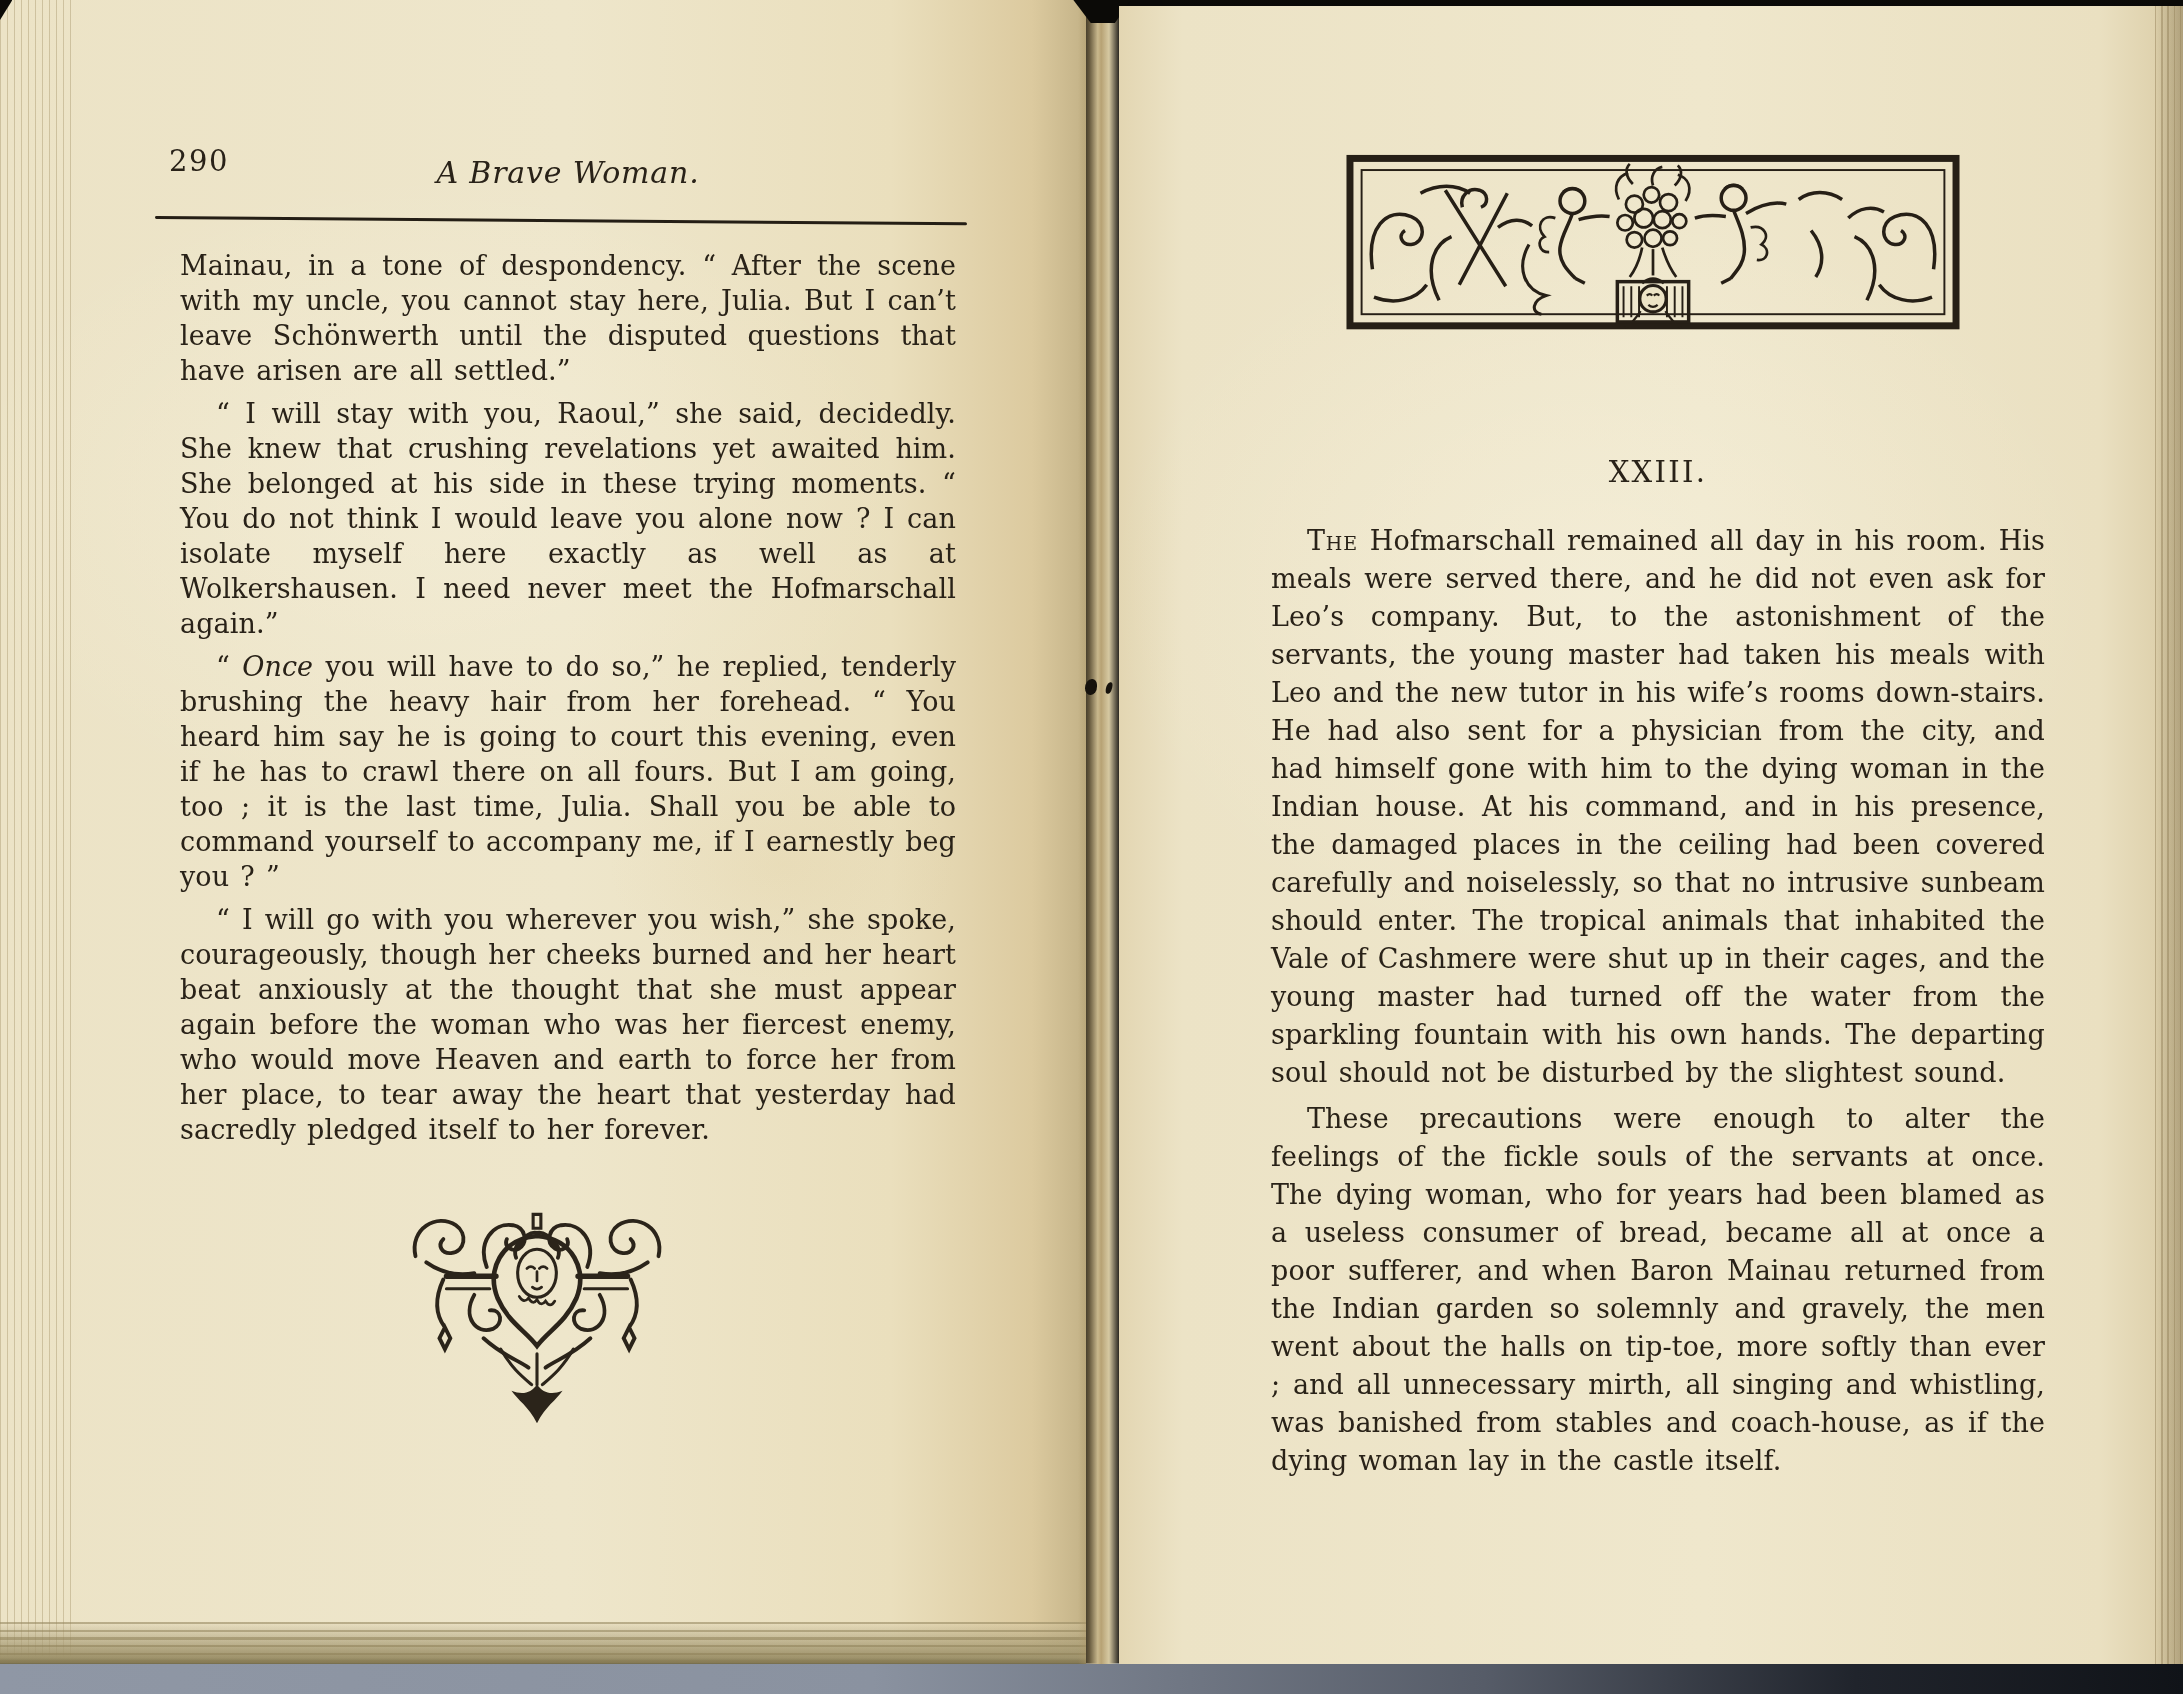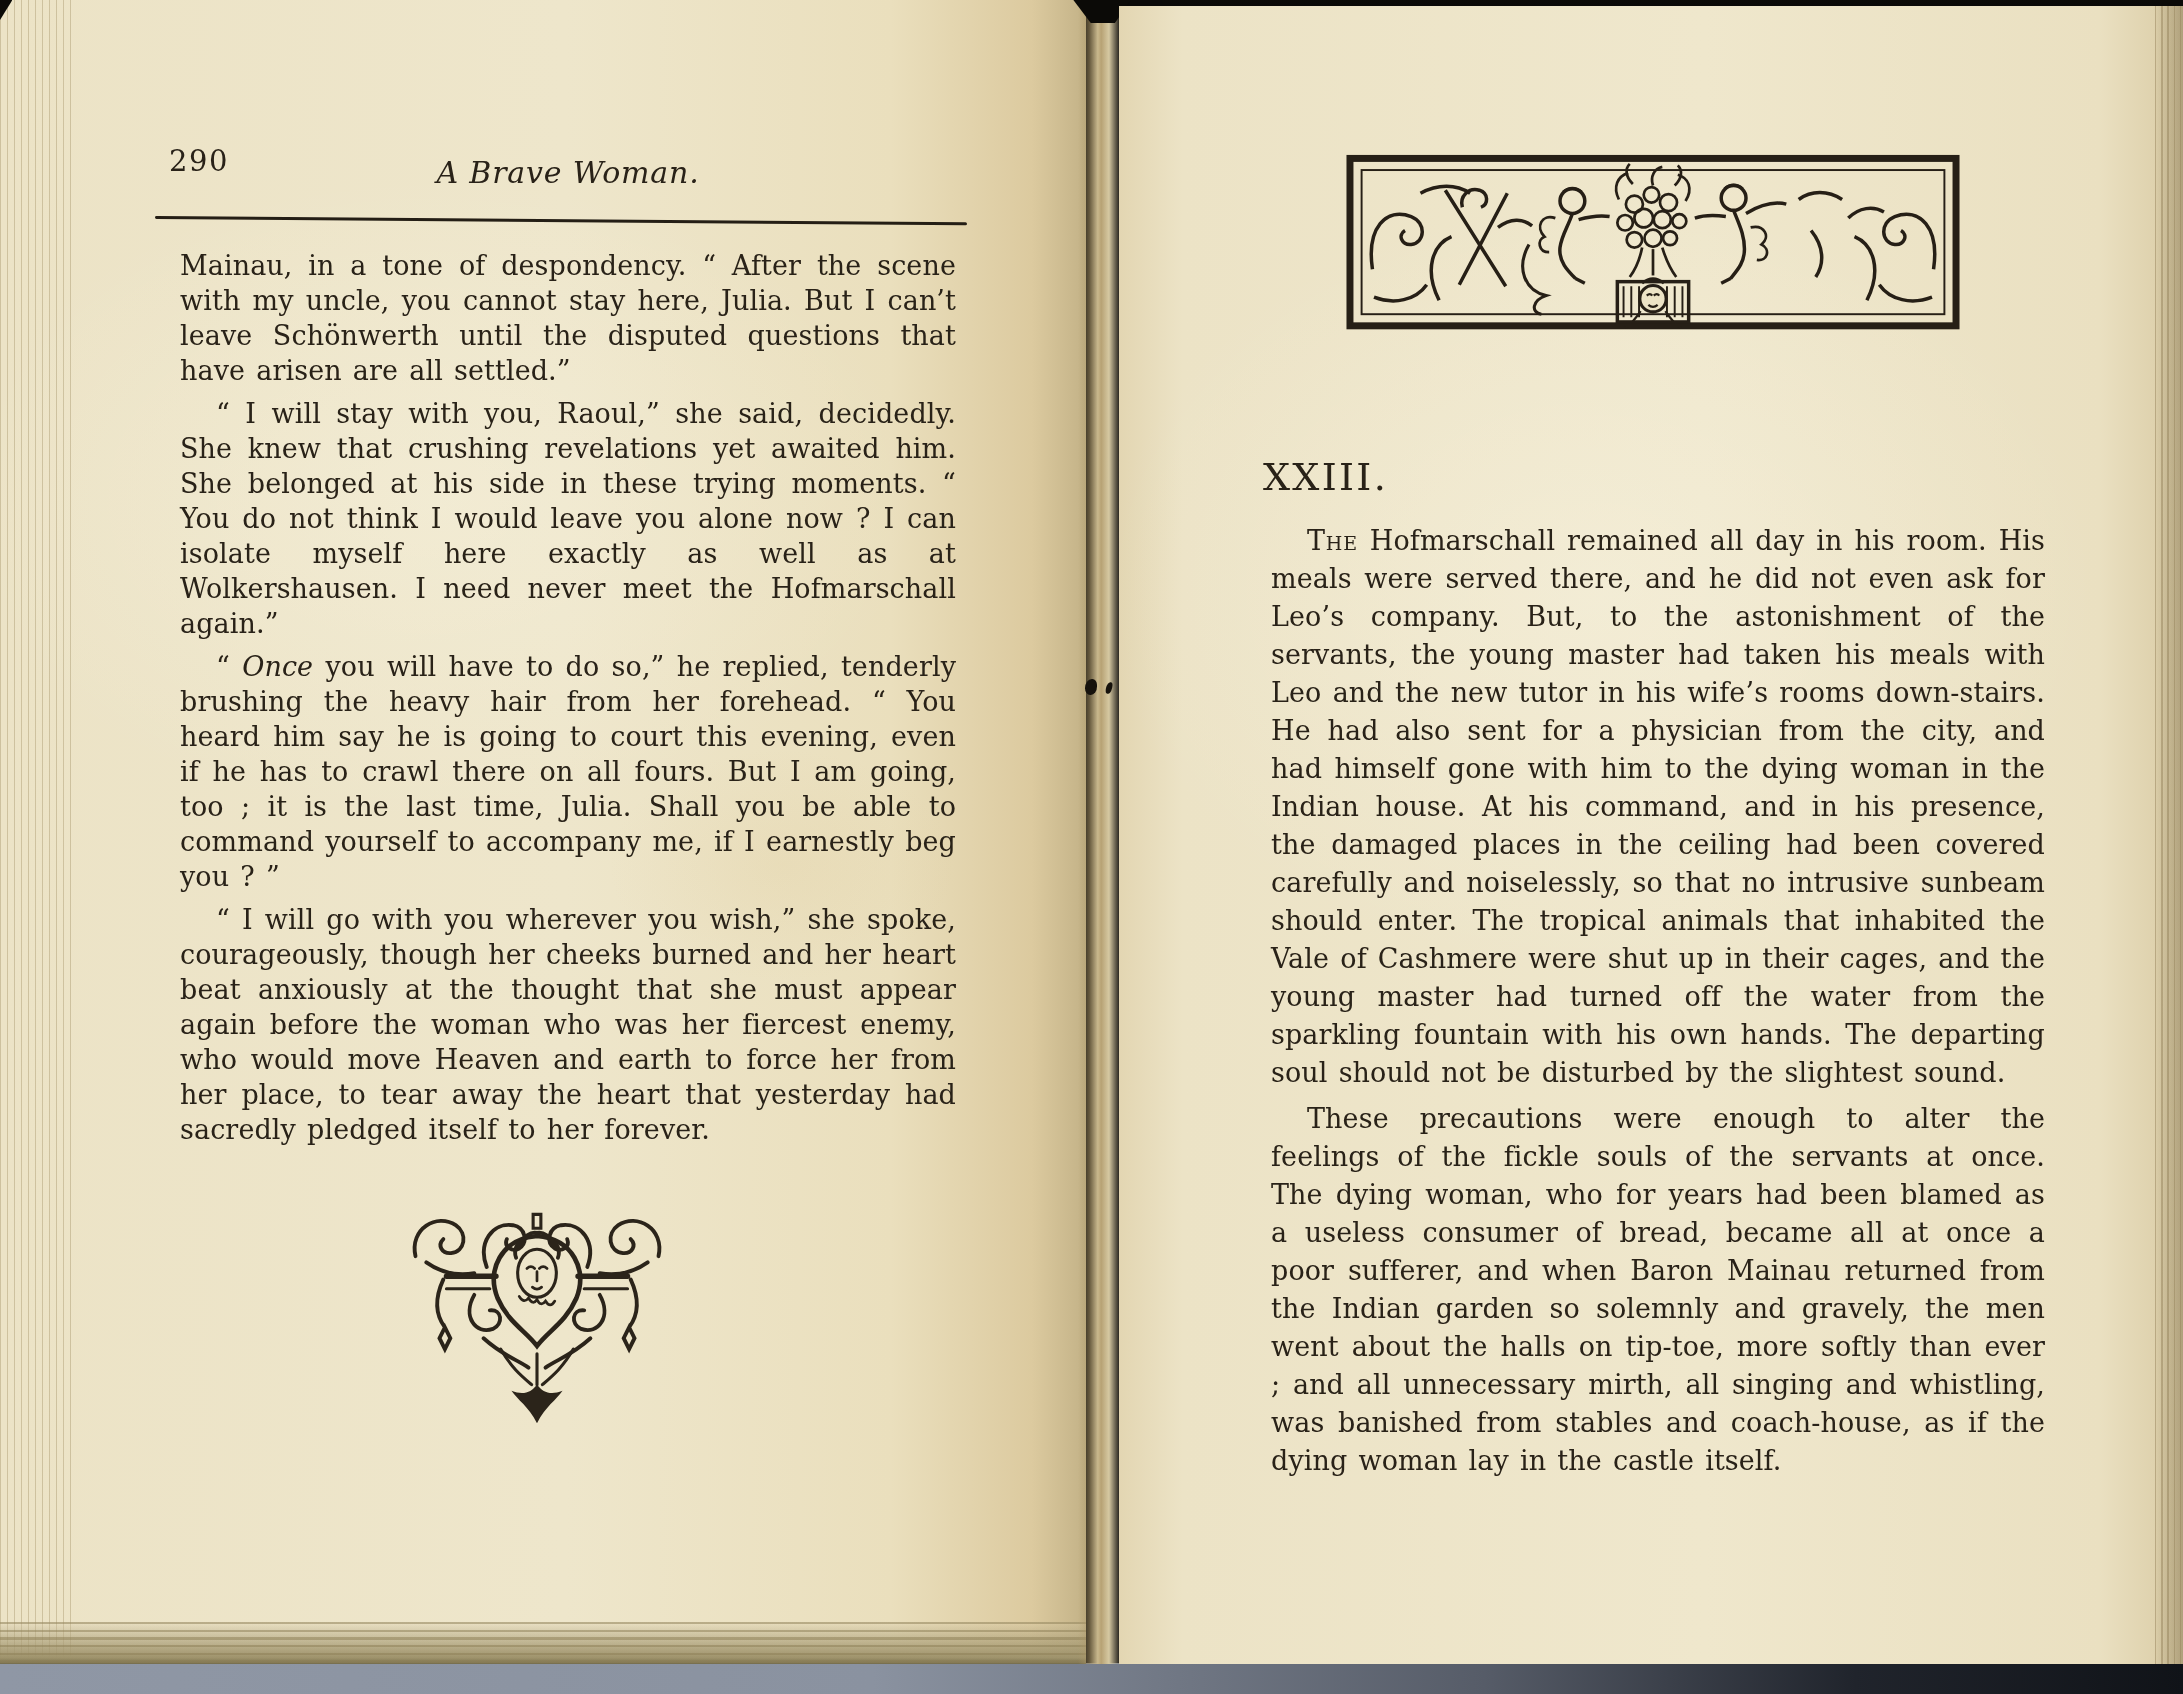--- a/index.html
+++ b/index.html
@@ -110,21 +110,21 @@
   }
   p.book-par{margin:8px;}
   p.indent{text-indent:36px;}
   p.justify-last{text-align-last:justify;}
   .italic-word{font-style:italic;}
   .lead-smallcaps{font-variant:small-caps;letter-spacing:0.8px;}
 
   
   .chapter-heading{
     position:absolute;left:144px;top:449px;width:790px;
-    font-size:38px;letter-spacing:2.3px;
+    text-align:center;font-size:29px;letter-spacing:2.3px;
   }
   .headpiece{position:absolute;left:227px;top:147px;width:614px;height:186px;}
   .tailpiece{position:absolute;left:403px;top:1202px;width:268px;height:226px;}
 </style>
 </head>
 <body>
 
 <div class="scanner-strip"></div>
 
 <div class="page page-left">

